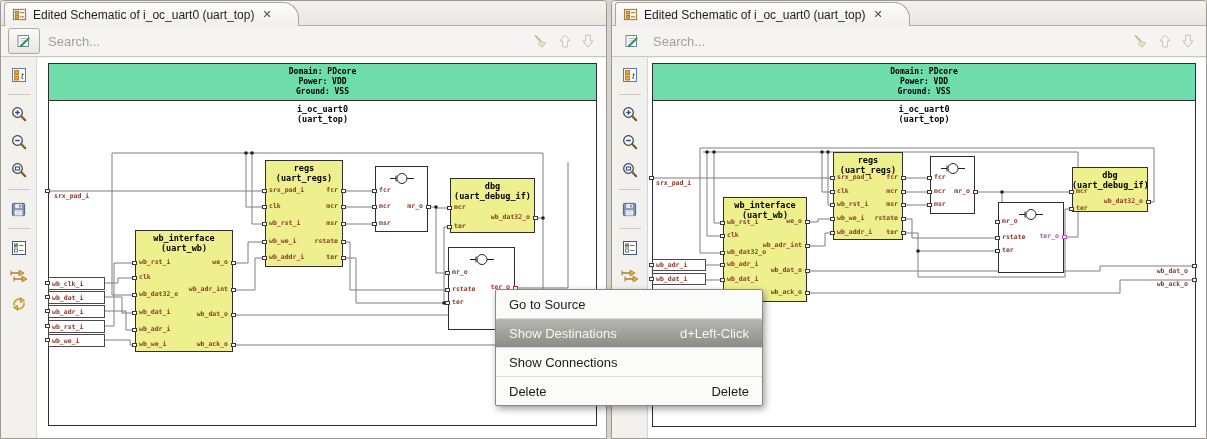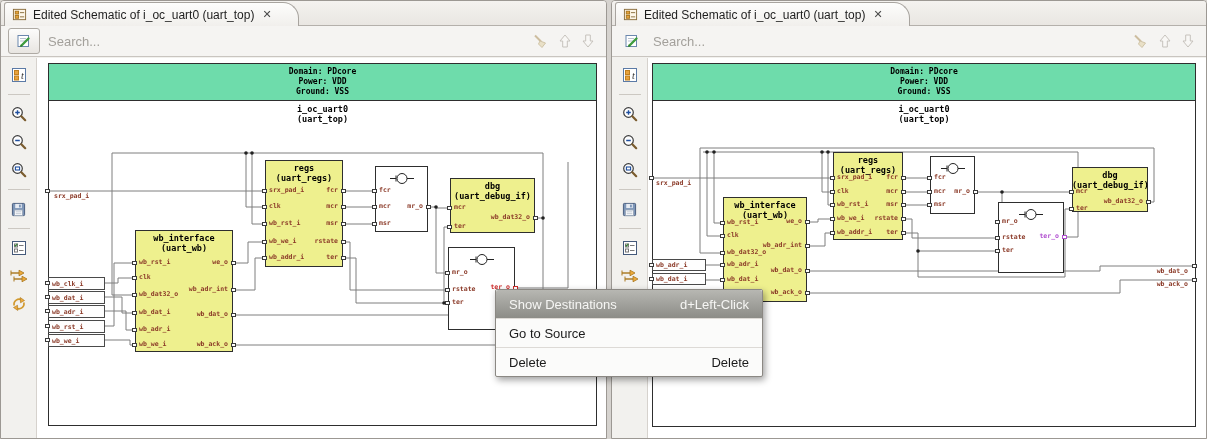--- a/index.html
+++ b/index.html
@@ -563,26 +563,30 @@
       <div class="netlabel" style="left: 1128px; top: 268px; width: 60px; text-align: right; color: rgb(139, 58, 40);">wb_dat_o</div>
       <div class="netlabel" style="left: 1128px; top: 281px; width: 60px; text-align: right; color: rgb(139, 58, 40);">wb_ack_o</div>
       <div class="pin" style="left: 649px; top: 176px;"></div>
       <div class="pin" style="left: 649px; top: 263px;"></div>
       <div class="pin" style="left: 649px; top: 277px;"></div>
       <div class="pin" style="left: 1192px; top: 264px;"></div>
       <div class="pin" style="left: 1192px; top: 278px;"></div>
     </div>
 
   <div id="context-menu">
+      <div class="menu-item">
+        <span>Go to Source</span>
+        <span class="sc"></span>
+      </div>
       <div class="menu-item hl">
         <span>Show Destinations</span>
         <span class="sc">d+Left-Click</span>
       </div>
       <div class="menu-item">
-        <span>Go to Source</span>
+        <span>Show Connections</span>
         <span class="sc"></span>
       </div>
       <div class="menu-item">
         <span>Delete</span>
         <span class="sc">Delete</span>
       </div>
     </div>
 </div>
 
 </body></html>

